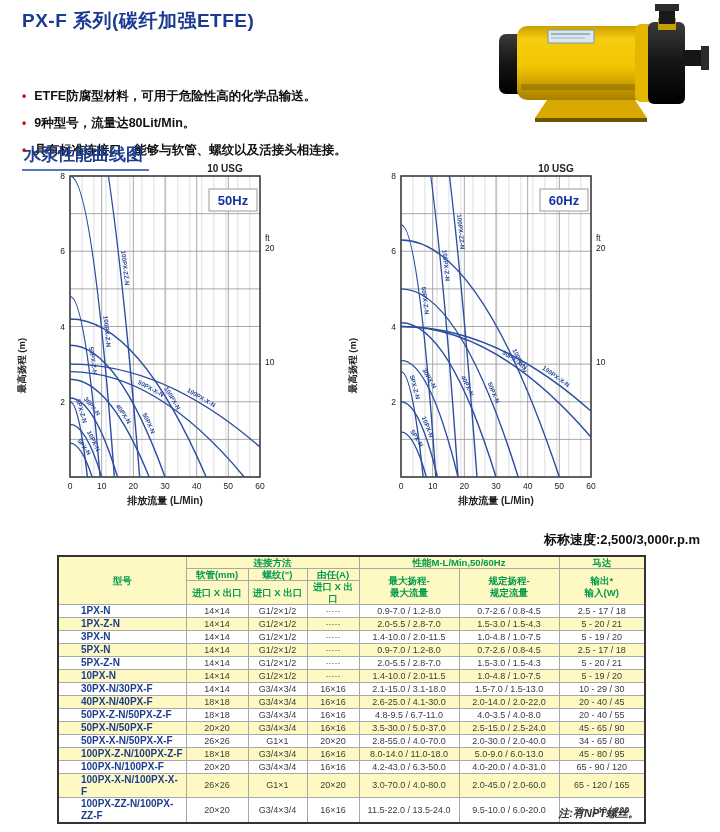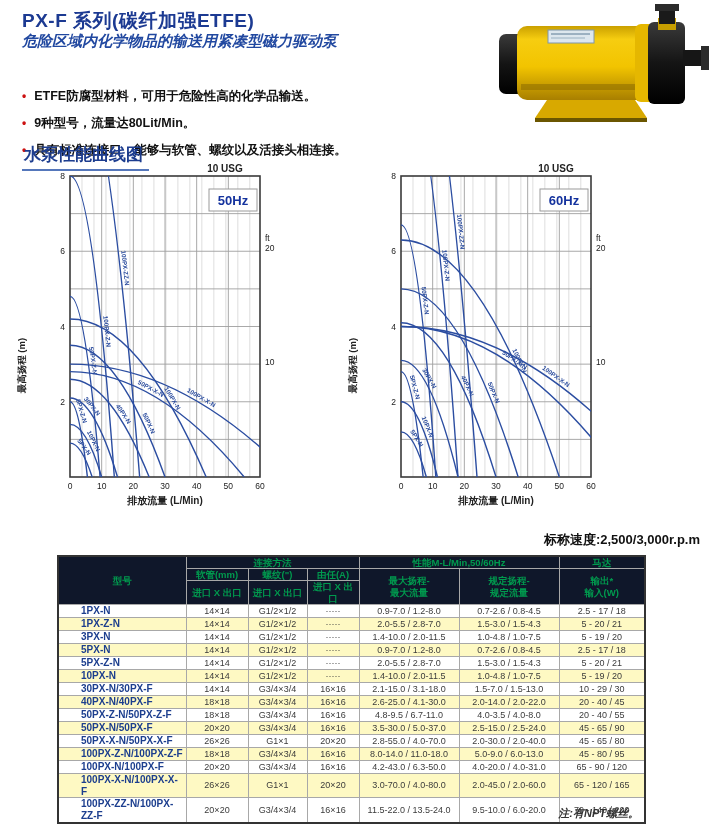--- a/index.html
+++ b/index.html
@@ -14,35 +14,34 @@
   .bullet-row { position:absolute; left:22px; font-size:12.5px; font-weight:bold; color:#111;margin-top:31px; }
   .bullet-dot { color:#cc1111; margin-right:8px; font-size:12px; }
   
   .section-title { position:absolute; font-size:17px; font-weight:bold; color:#1d3d8f; border-bottom:2px solid #5577bb; padding:0 6px 3px 2px; }
   
   .chart-svg { position:absolute; top:163px; }
   
   .speed-note { position:absolute; top:531px; right:20px; font-size:13px; font-weight:bold; color:#111; }
   .specs-table { position:absolute; left:57px; top:555px; border-collapse:collapse; table-layout:fixed; background:#fff; border:2px solid #333; }
   .specs-table th, .specs-table td { border:1px solid #a8a8a8; padding:0 2px; line-height:1.18; }
-  .specs-table th { color:#009a4e; font-size:9.5px; font-weight:bold; text-align:center; background:#0f172a; }
+  .specs-table th { color:#009a4e; font-size:9.5px; font-weight:bold; text-align:center; background:#fef9c3; }
   .specs-table td { font-size:9px; color:#3b3b3b; text-align:center; height:13px; }
   .specs-table td.model { text-align:left; padding-left:22px; color:#1c3e8e; font-weight:bold; font-size:10px; }
   .specs-table tr.alt td { background:#fef9c3; }
   .hdr-two span { display:block; }
   .footnote { position:absolute; top:806px; right:81px; font-size:11px; font-weight:bold; font-style:italic; color:#333;margin-left:32px; }
   .product-img { position:absolute; left:485px; top:4px; }
 </style>
 </head>
 <body>
 
 <div id="page">
 
   <div class="main-title">PX-F 系列(碳纤加强ETFE)</div>
-  <div class="sub-title">危险区域内化学物品的输送用紧凑型磁力驱动泵</div>
 
   <div class="bullet-row" style="top:57px;">
     <span class="bullet-dot">•</span><span>ETFE防腐型材料，可用于危险性高的化学品输送。</span>
   </div>
   <div class="bullet-row" style="top:84px;">
     <span class="bullet-dot">•</span><span>9种型号，流量达80Lit/Min。</span>
   </div>
   <div class="bullet-row" style="top:111px;">
     <span class="bullet-dot">•</span><span>具有标准连接口，能够与软管、螺纹以及活接头相连接。</span>
   </div>
@@ -373,21 +372,21 @@
           <td>2.5-15.0 / 2.5-24.0</td>
           <td>45 - 65 / 90</td>
         </tr>
         <tr>
           <td class="model">50PX-X-N/50PX-X-F</td>
           <td>26×26</td>
           <td>G1×1</td>
           <td>20×20</td>
           <td>2.8-55.0 / 4.0-70.0</td>
           <td>2.0-30.0 / 2.0-40.0</td>
-          <td>45 - 65 / 80</td>
+          <td>34 - 65 / 80</td>
         </tr>
         <tr class="alt">
           <td class="model">100PX-Z-N/100PX-Z-F</td>
           <td>18×18</td>
           <td>G3/4×3/4</td>
           <td>16×16</td>
           <td>8.0-14.0 / 11.0-18.0</td>
           <td>5.0-9.0 / 6.0-13.0</td>
           <td>45 - 80 / 95</td>
         </tr>

